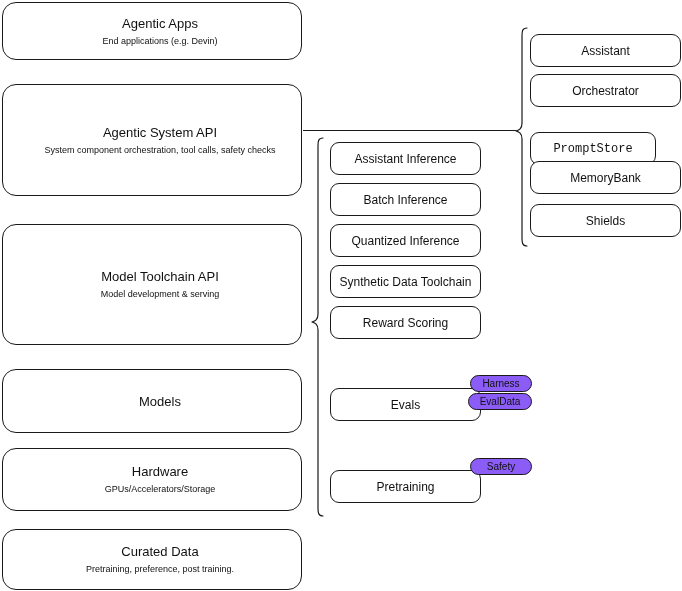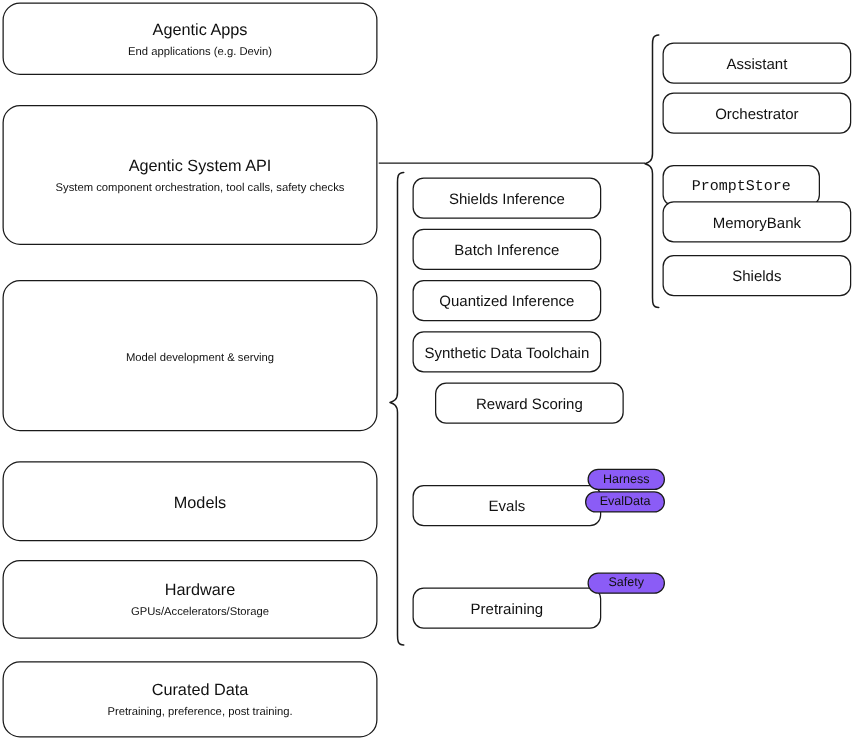--- a/index.html
+++ b/index.html
@@ -96,20 +96,21 @@
     <div class="layer-title">Agentic Apps</div>
     <div class="layer-sub">End applications (e.g. Devin)</div>
   </div>
 
   <div class="box layer-box" style="left:2px; top:84px; width:300px; height:112px;">
     <div class="layer-title">Agentic System API</div>
     <div class="layer-sub">System component orchestration, tool calls, safety checks</div>
   </div>
 
   <div class="box layer-box" style="left:2px; top:224px; width:300px; height:121px;">
+    <div class="layer-title">Model Toolchain API</div>
     <div class="layer-sub">Model development &amp; serving</div>
   </div>
 
   <div class="box layer-box" style="left:2px; top:369px; width:300px; height:64px;">
     <div class="layer-title">Models</div>
   </div>
 
   <div class="box layer-box" style="left:2px; top:448px; width:300px; height:63px;">
     <div class="layer-title">Hardware</div>
     <div class="layer-sub">GPUs/Accelerators/Storage</div>
@@ -136,32 +137,32 @@
     <path d="M 19 2
              C 14 2, 14 6, 14 10
              L 14 97
              C 14 103, 11 104, 8 105
              C 11 106, 14 107, 14 113
              L 14 212
              C 14 216, 14 220, 19 220"></path>
   </svg>
 
   <div class="box cap-box" style="left:330px; top:142px; width:151px; height:33px;">
-    <div class="cap-label">Shields Inference</div>
+    <div class="cap-label">Assistant Inference</div>
   </div>
   <div class="box cap-box" style="left:330px; top:183px; width:151px; height:33px;">
     <div class="cap-label">Batch Inference</div>
   </div>
   <div class="box cap-box" style="left:330px; top:224px; width:151px; height:33px;">
     <div class="cap-label">Quantized Inference</div>
   </div>
   <div class="box cap-box" style="left:330px; top:265px; width:151px; height:33px;">
     <div class="cap-label">Synthetic Data Toolchain</div>
   </div>
-  <div class="box cap-box" style="left:348px; top:306px; width:151px; height:33px;">
+  <div class="box cap-box" style="left:330px; top:306px; width:151px; height:33px;">
     <div class="cap-label">Reward Scoring</div>
   </div>
   <div class="box cap-box" style="left:330px; top:388px; width:151px; height:33px;">
     <div class="cap-label">Evals</div>
   </div>
   <div class="box cap-box" style="left:330px; top:470px; width:151px; height:33px;">
     <div class="cap-label">Pretraining</div>
   </div>
 
   <div class="pill" style="left:470px; top:375px; width:62px; height:17px;">

